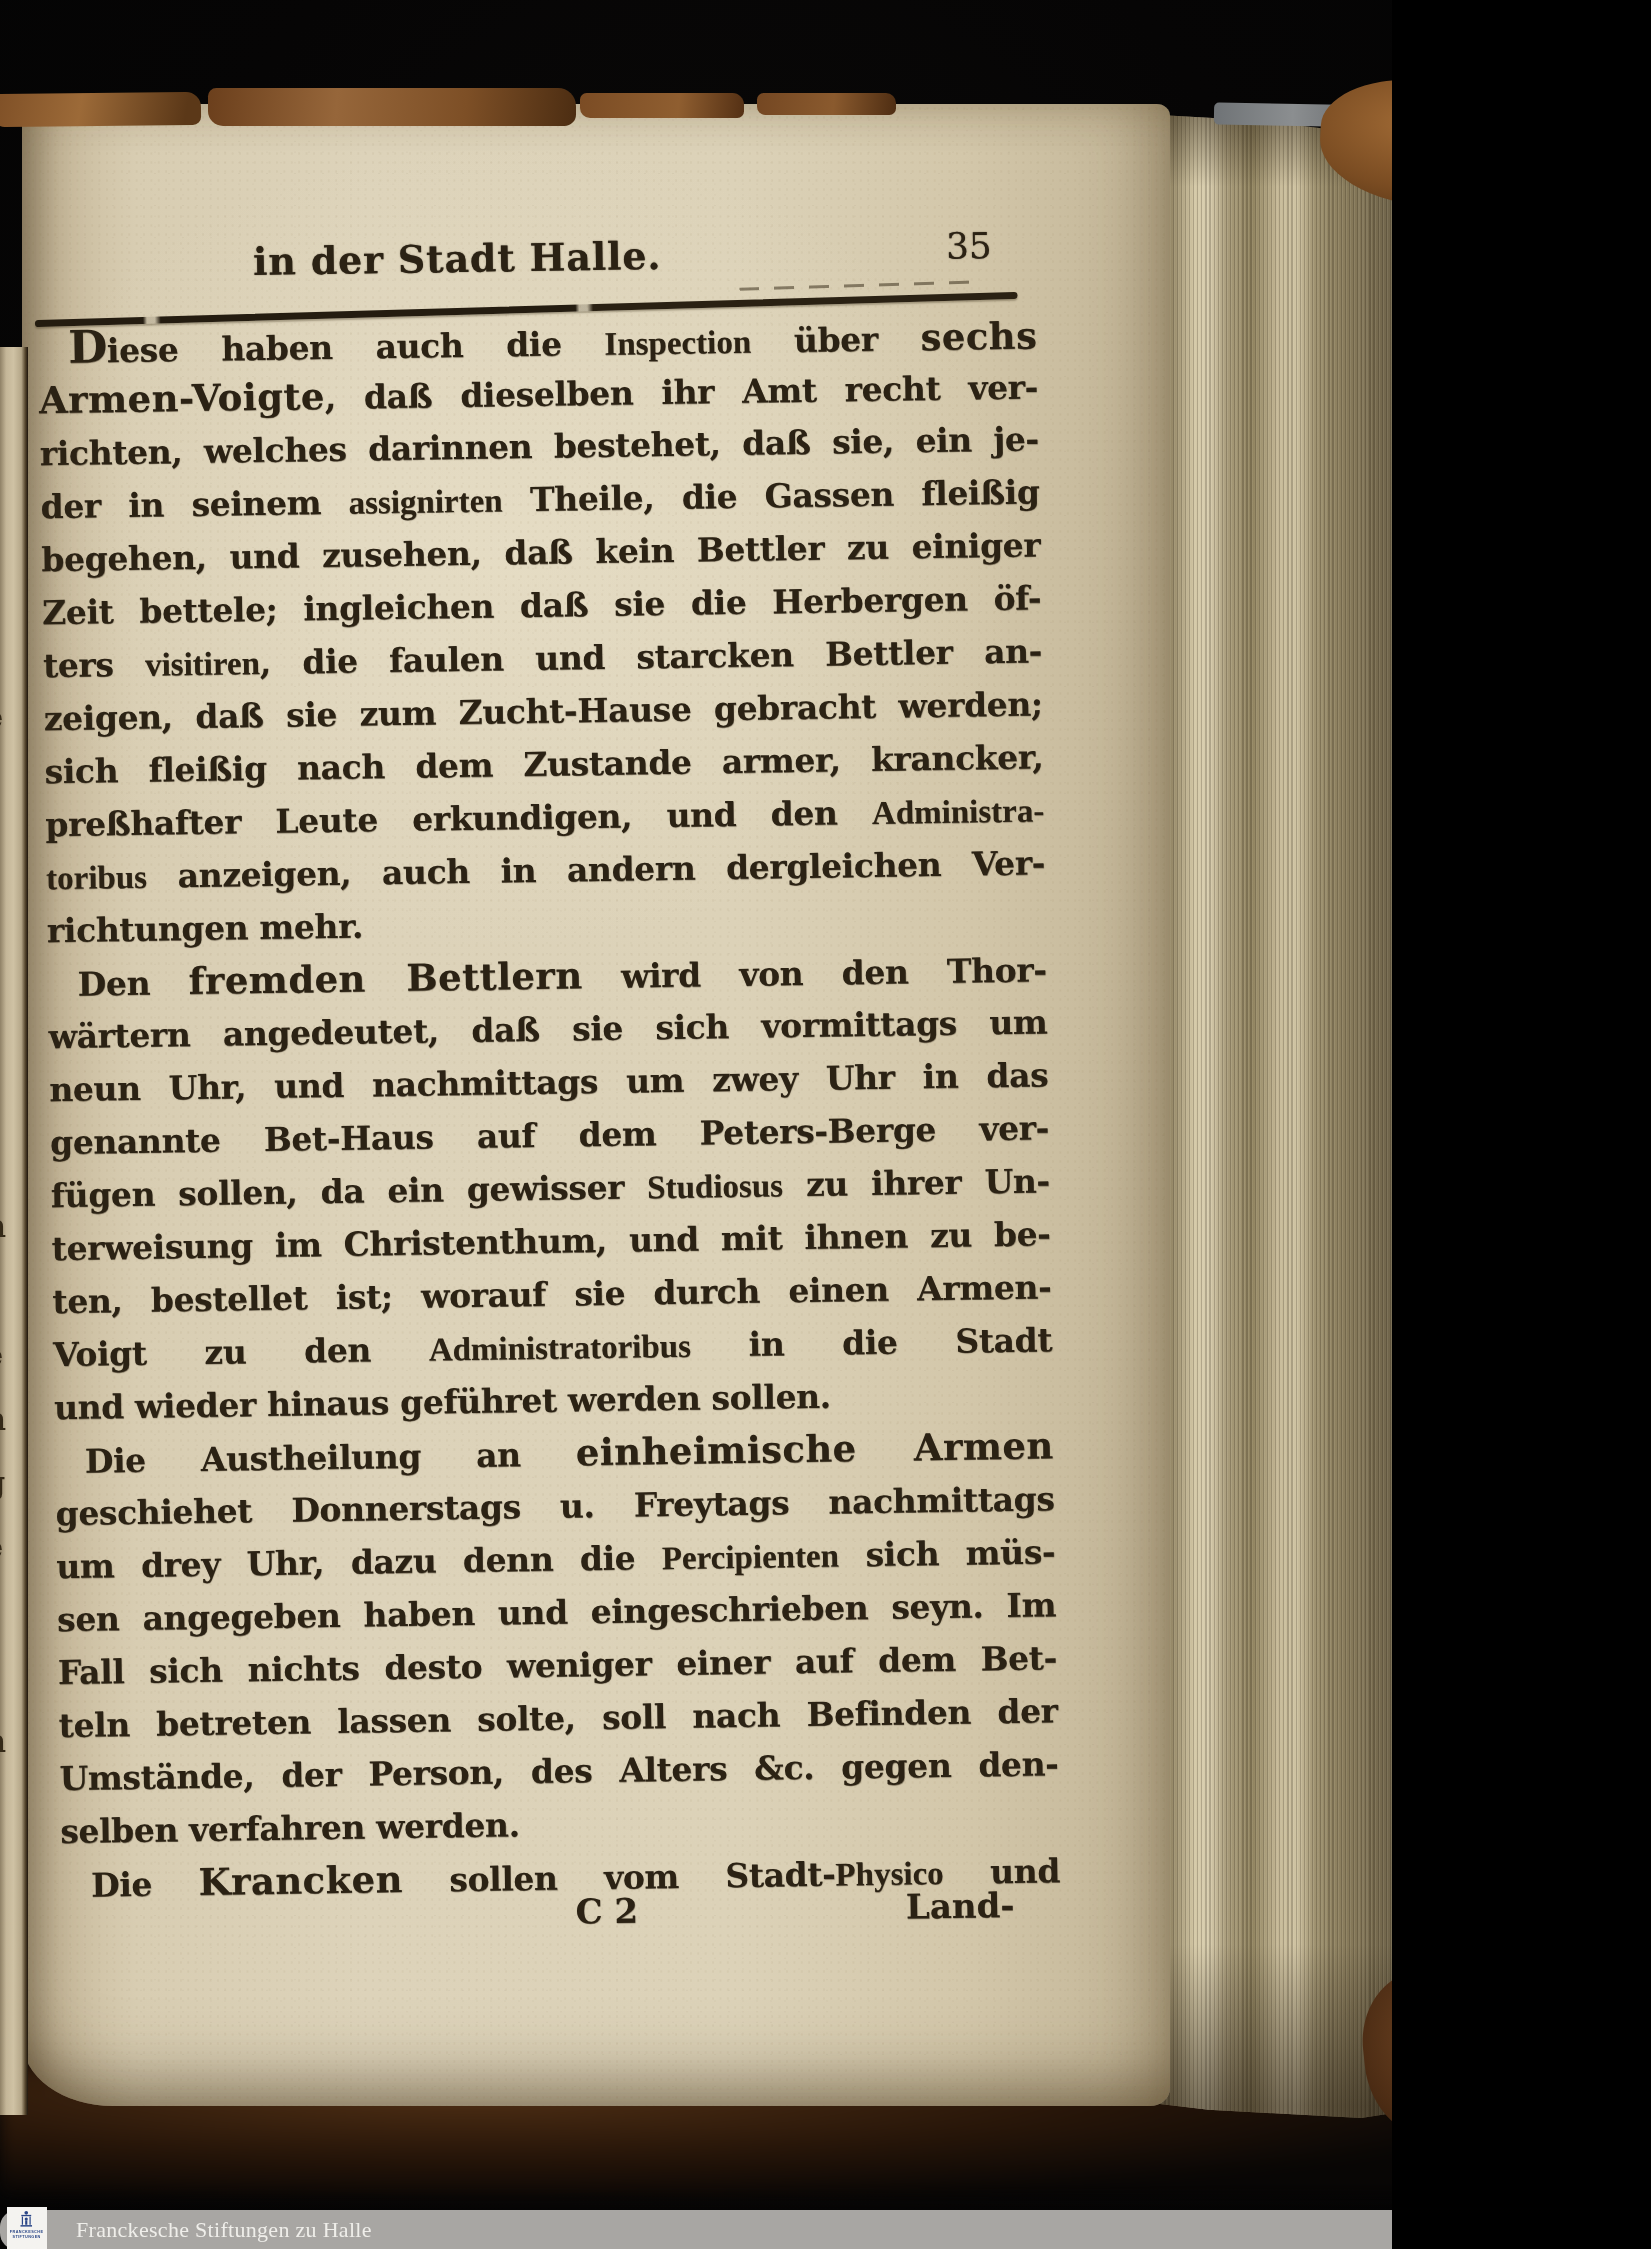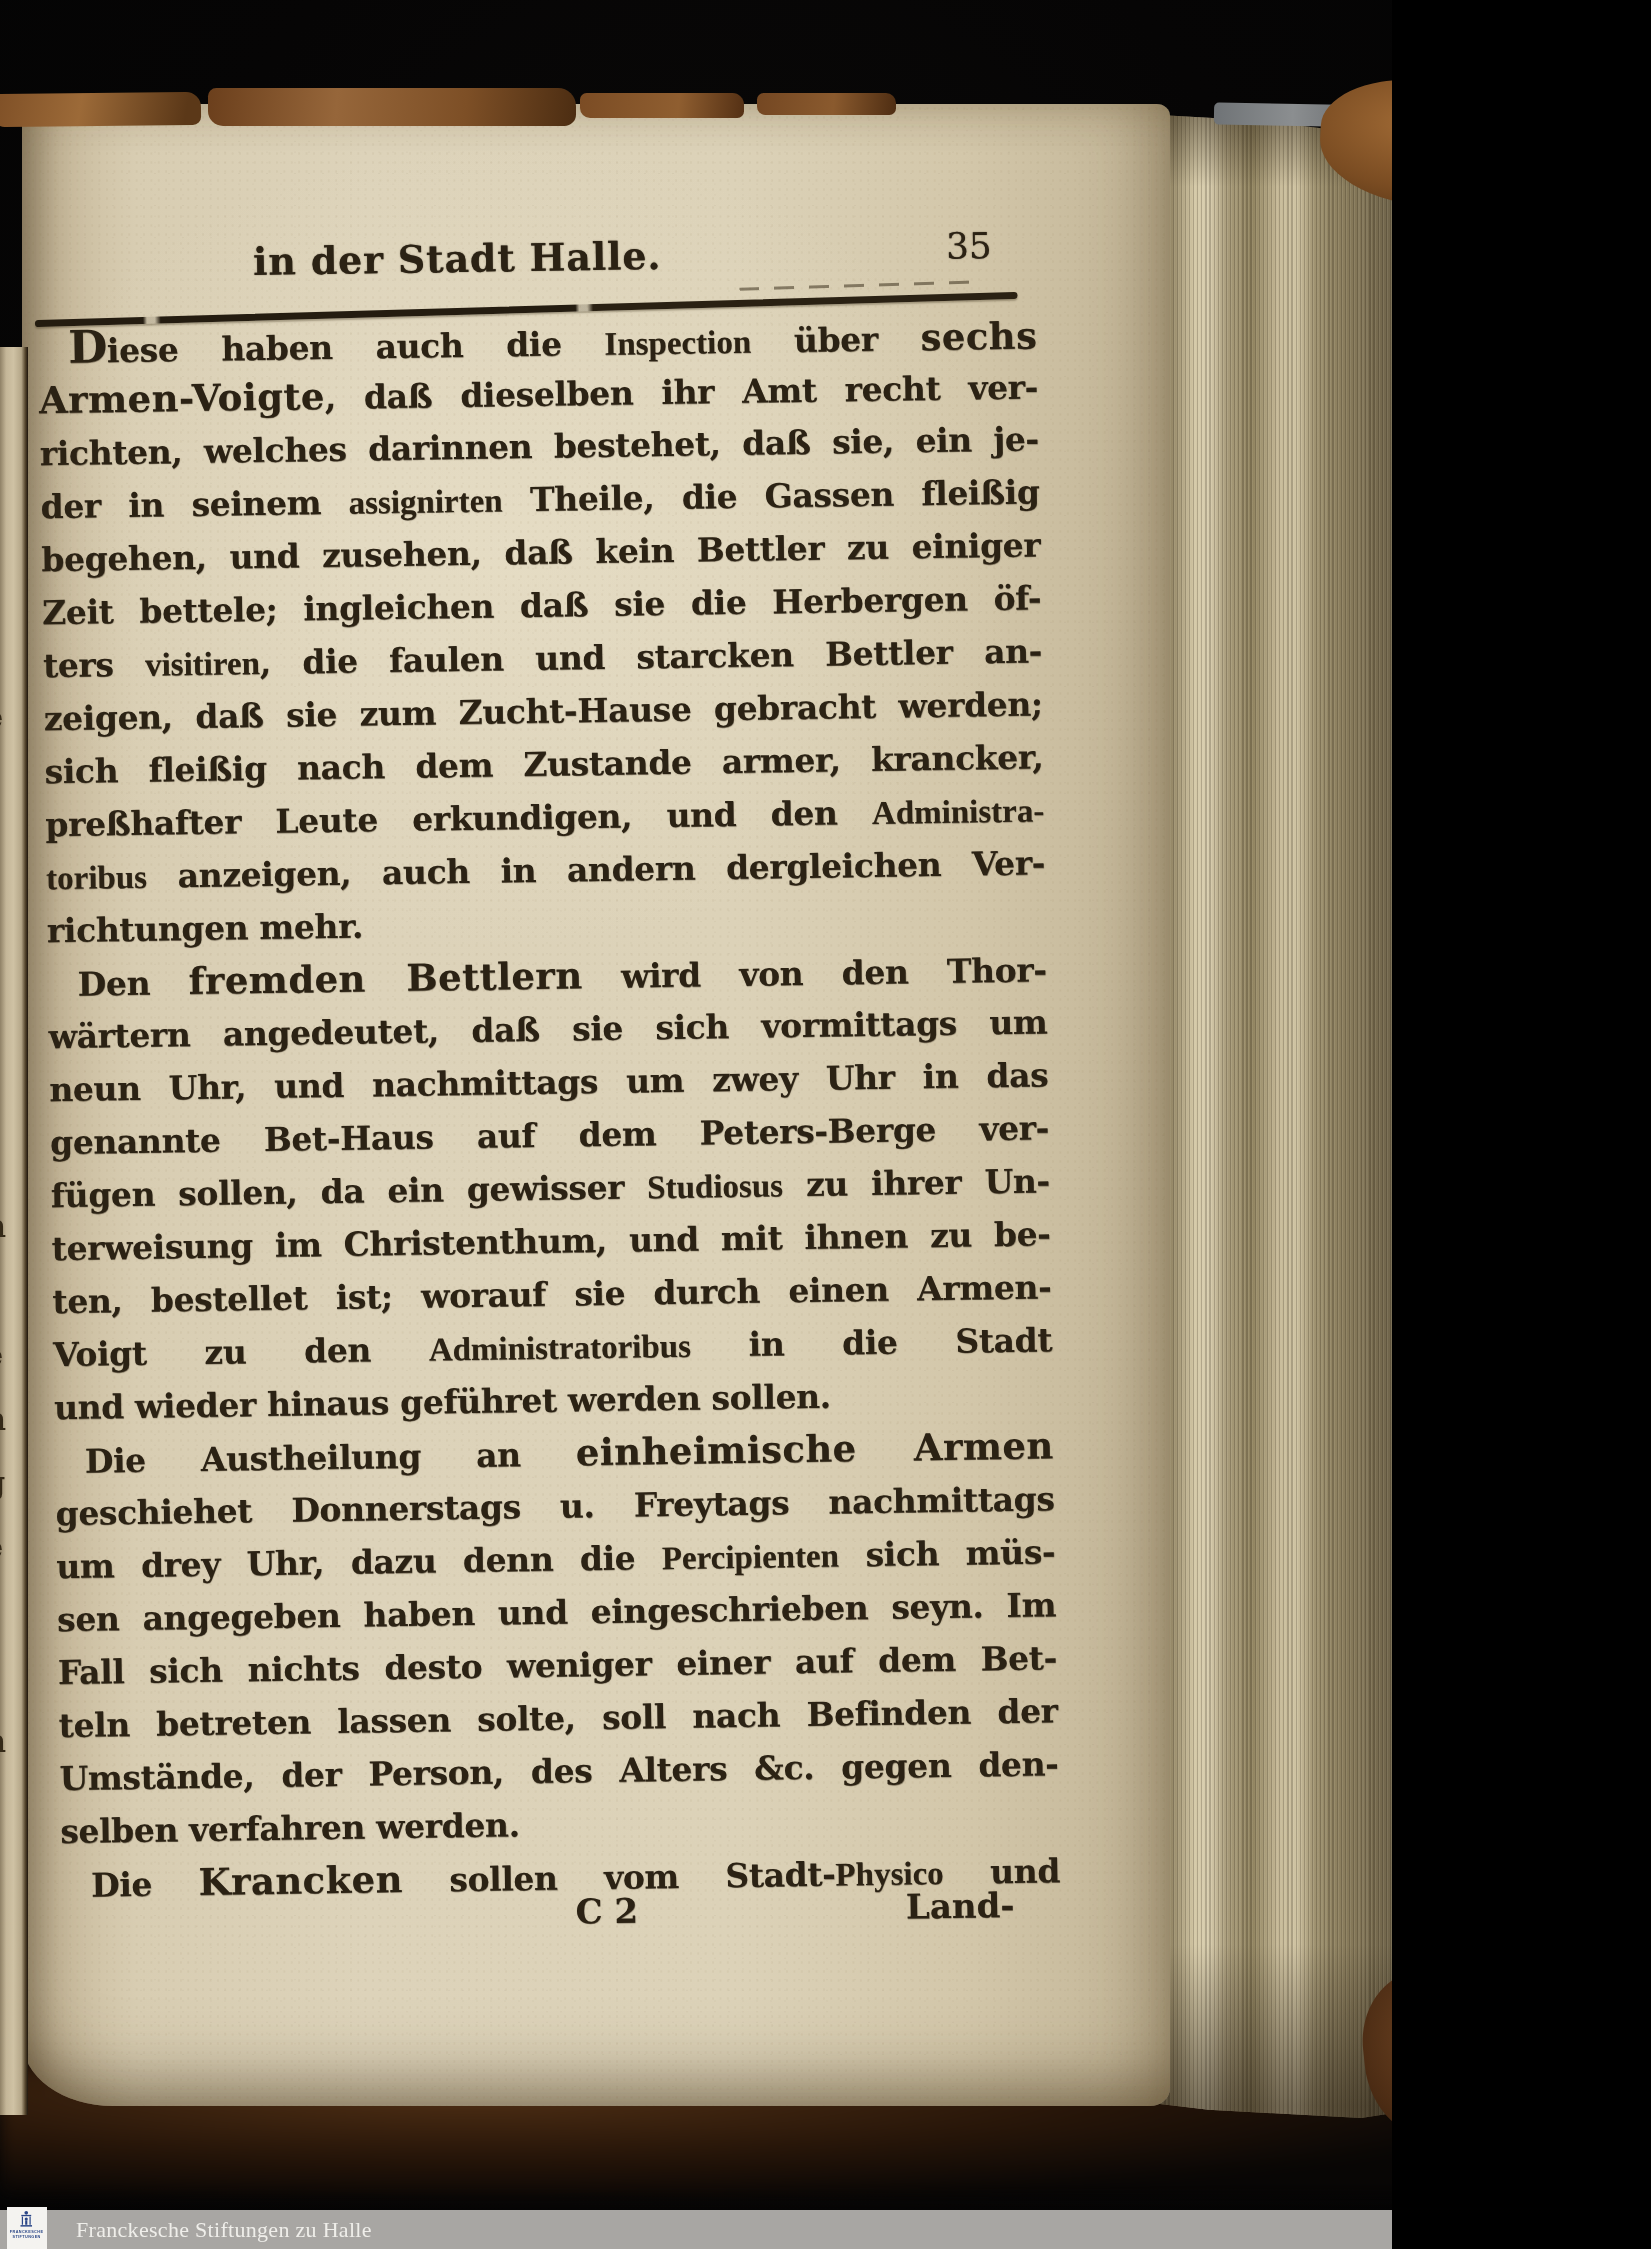--- a/index.html
+++ b/index.html
@@ -87,21 +87,21 @@
         background:radial-gradient(ellipse at 40% 35%, #a06a35, #7a4c22 55%, #4c2d12 100%);}
   .lt-tongue{left:1404px;top:185px;width:117px;height:109px;border-radius:45% 55% 60% 40%;transform:rotate(18deg);
         background:linear-gradient(160deg,#8a5a2c,#6b3f1c 55%,#3f2410 100%);}
   .lt-br{left:1364px;top:1969px;width:147px;height:170px;border-radius:45% 40% 55% 50%;transform:rotate(-6deg);
         background:radial-gradient(ellipse at 45% 40%, #6d4322, #4c2c14 60%, #2f1b0c 100%);}
 
   .bottom-shadow{position:absolute;left:0;top:2063px;width:1470px;height:132px;z-index:1;filter:blur(7.4px);
         background:radial-gradient(ellipse at 32% 22%, rgba(84,50,22,.95), rgba(40,22,9,.95) 45%, rgba(8,6,5,1) 78%);}
 
   
-  .footerbar{position:absolute;left:0;bottom:0;width:1652px;height:40px;background:#a8a6a3;z-index:6;}
+  .footerbar{position:absolute;left:0;bottom:0;width:1652px;height:40px;background:#a8a6a3;z-index:6;border-radius:17px;}
   .logobox{position:absolute;left:6.6px;top:-3.3px;width:40px;height:43px;background:#f4f3f0;
         display:flex;flex-direction:column;align-items:center;padding-top:2.5px;box-sizing:border-box;}
   .logo-text{font-family:"Liberation Sans", sans-serif;font-weight:bold;font-size:3.8px;line-height:4.6px;
         letter-spacing:0.4px;color:#2a4687;text-align:center;margin-top:0.8px;}
   .inst{position:absolute;left:76px;top:0;line-height:40px;font-family:"Liberation Serif", serif;
         font-size:22px;color:#efeeea;letter-spacing:0.3px;}
   .dfg{position:absolute;right:35px;top:5px;font-family:"Liberation Sans", sans-serif;font-weight:bold;
         font-size:27px;color:#14532d;letter-spacing:0.4px;}
 </style>
 </head>

